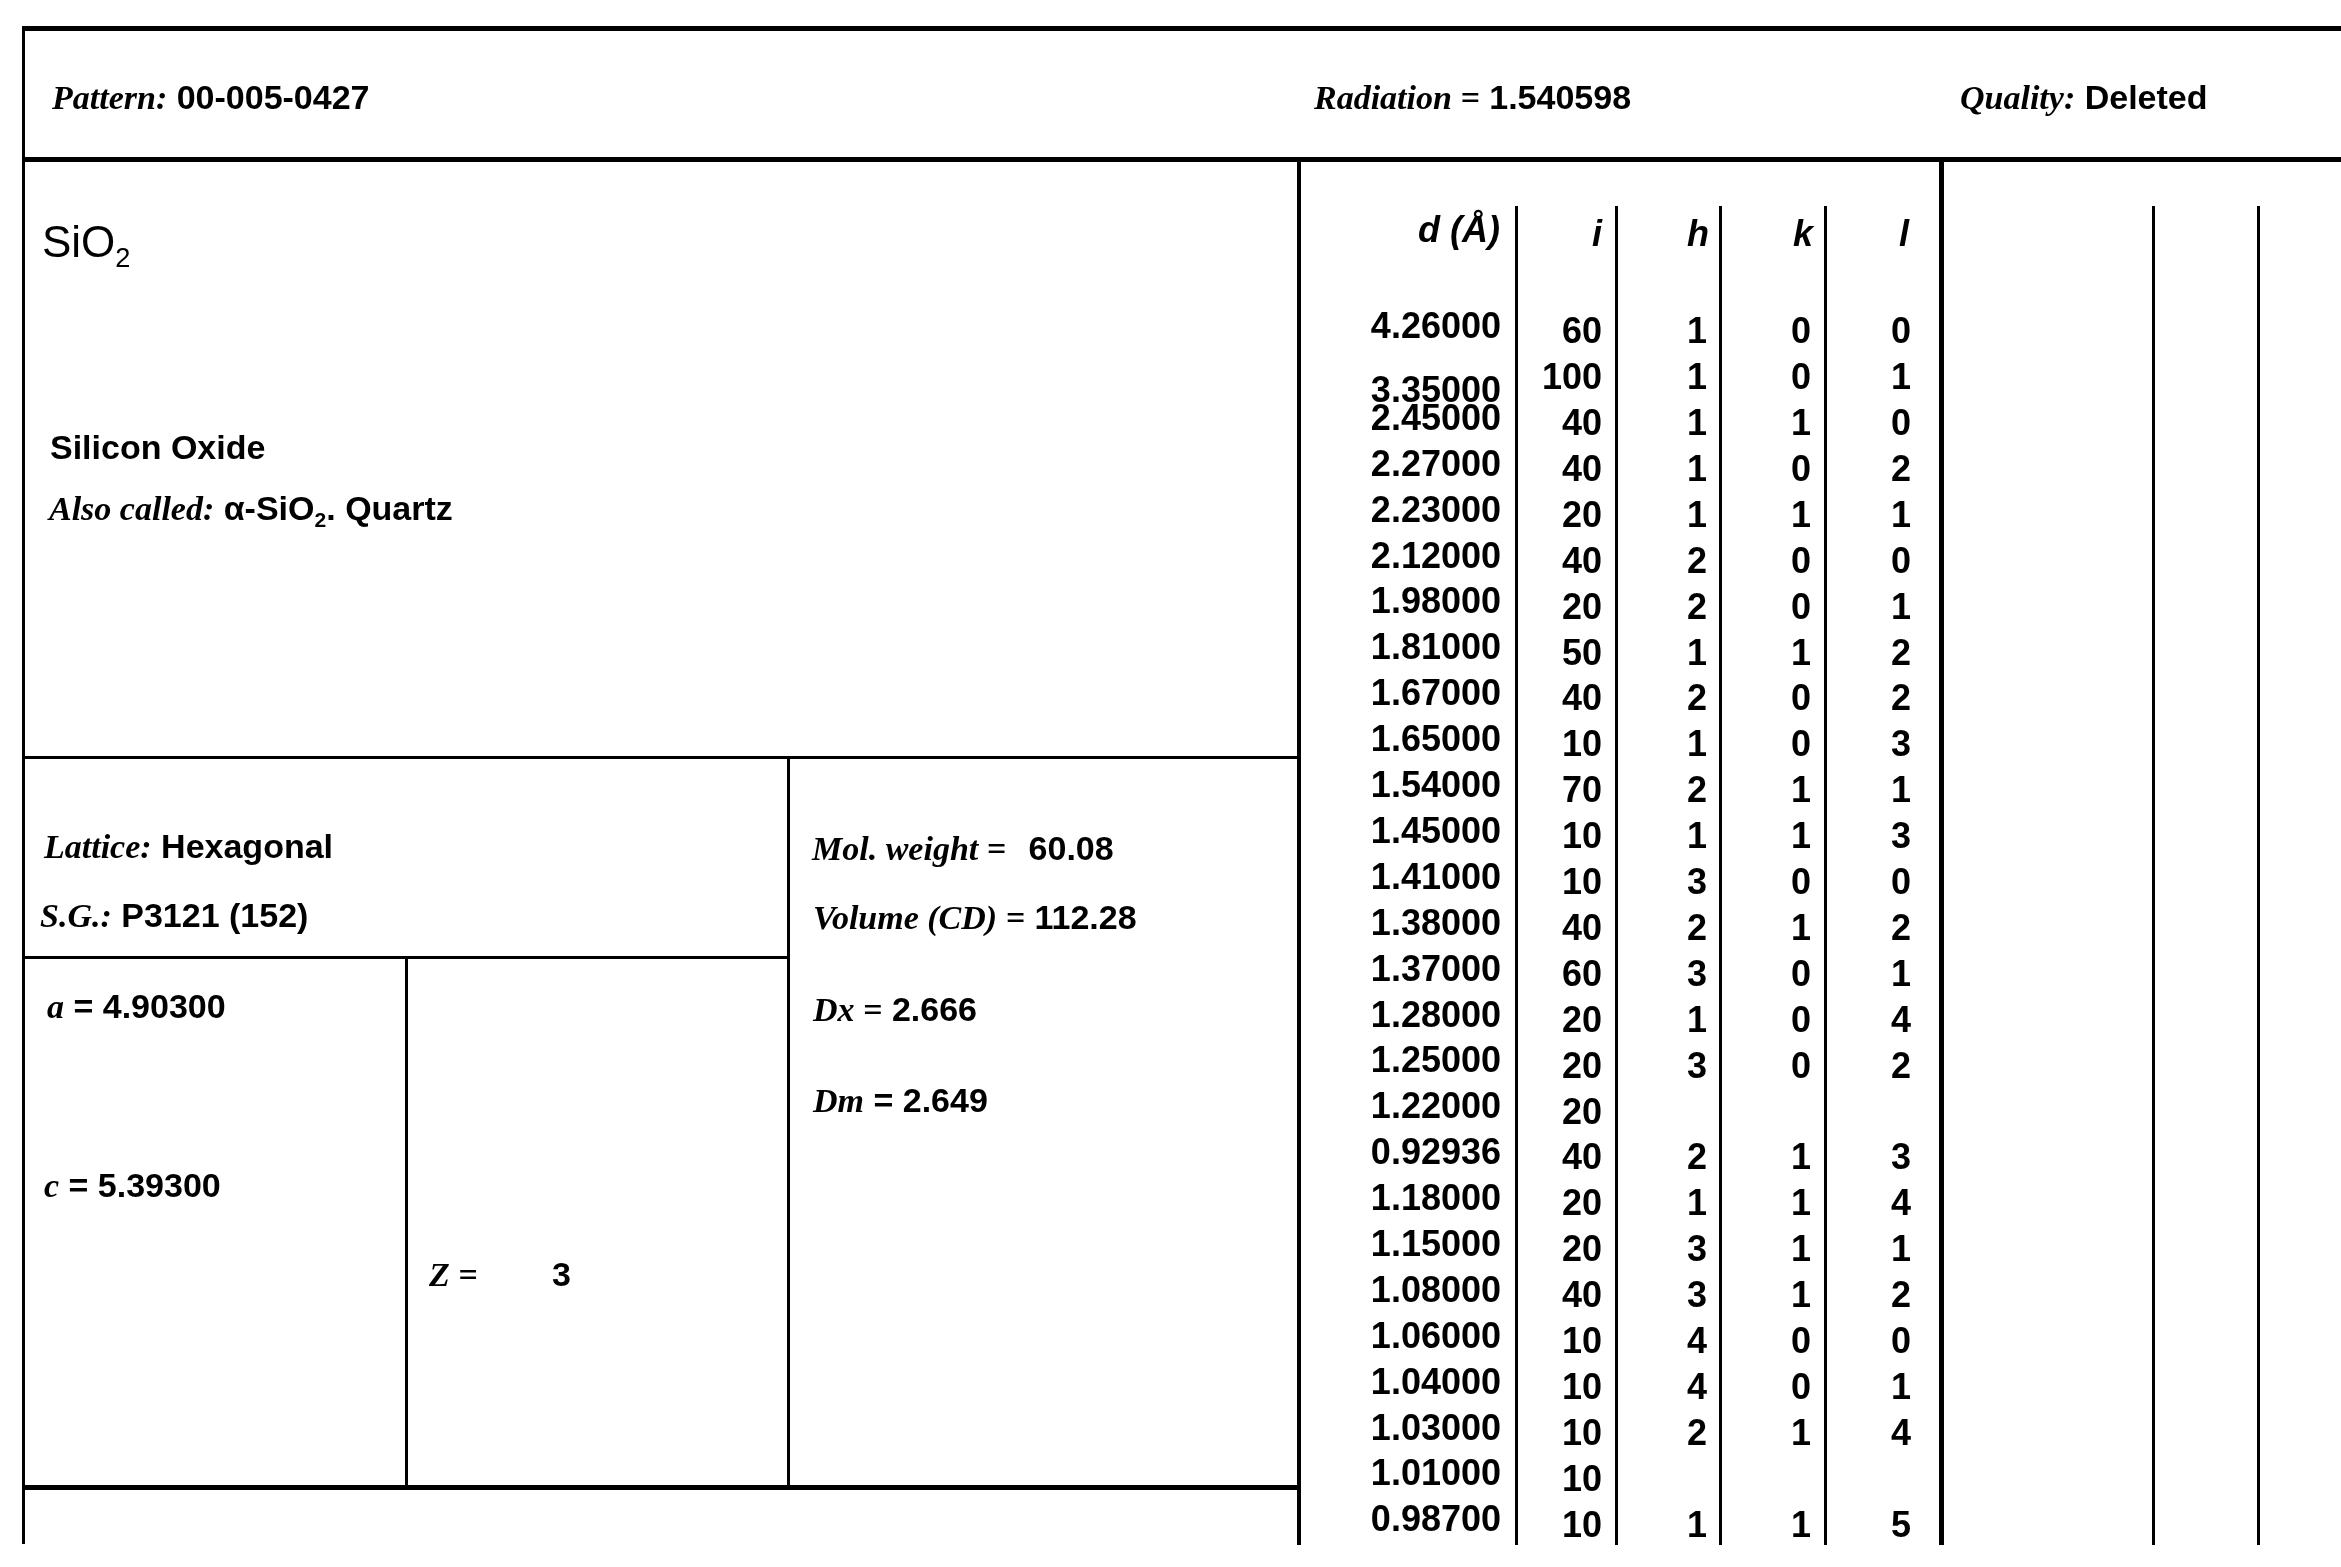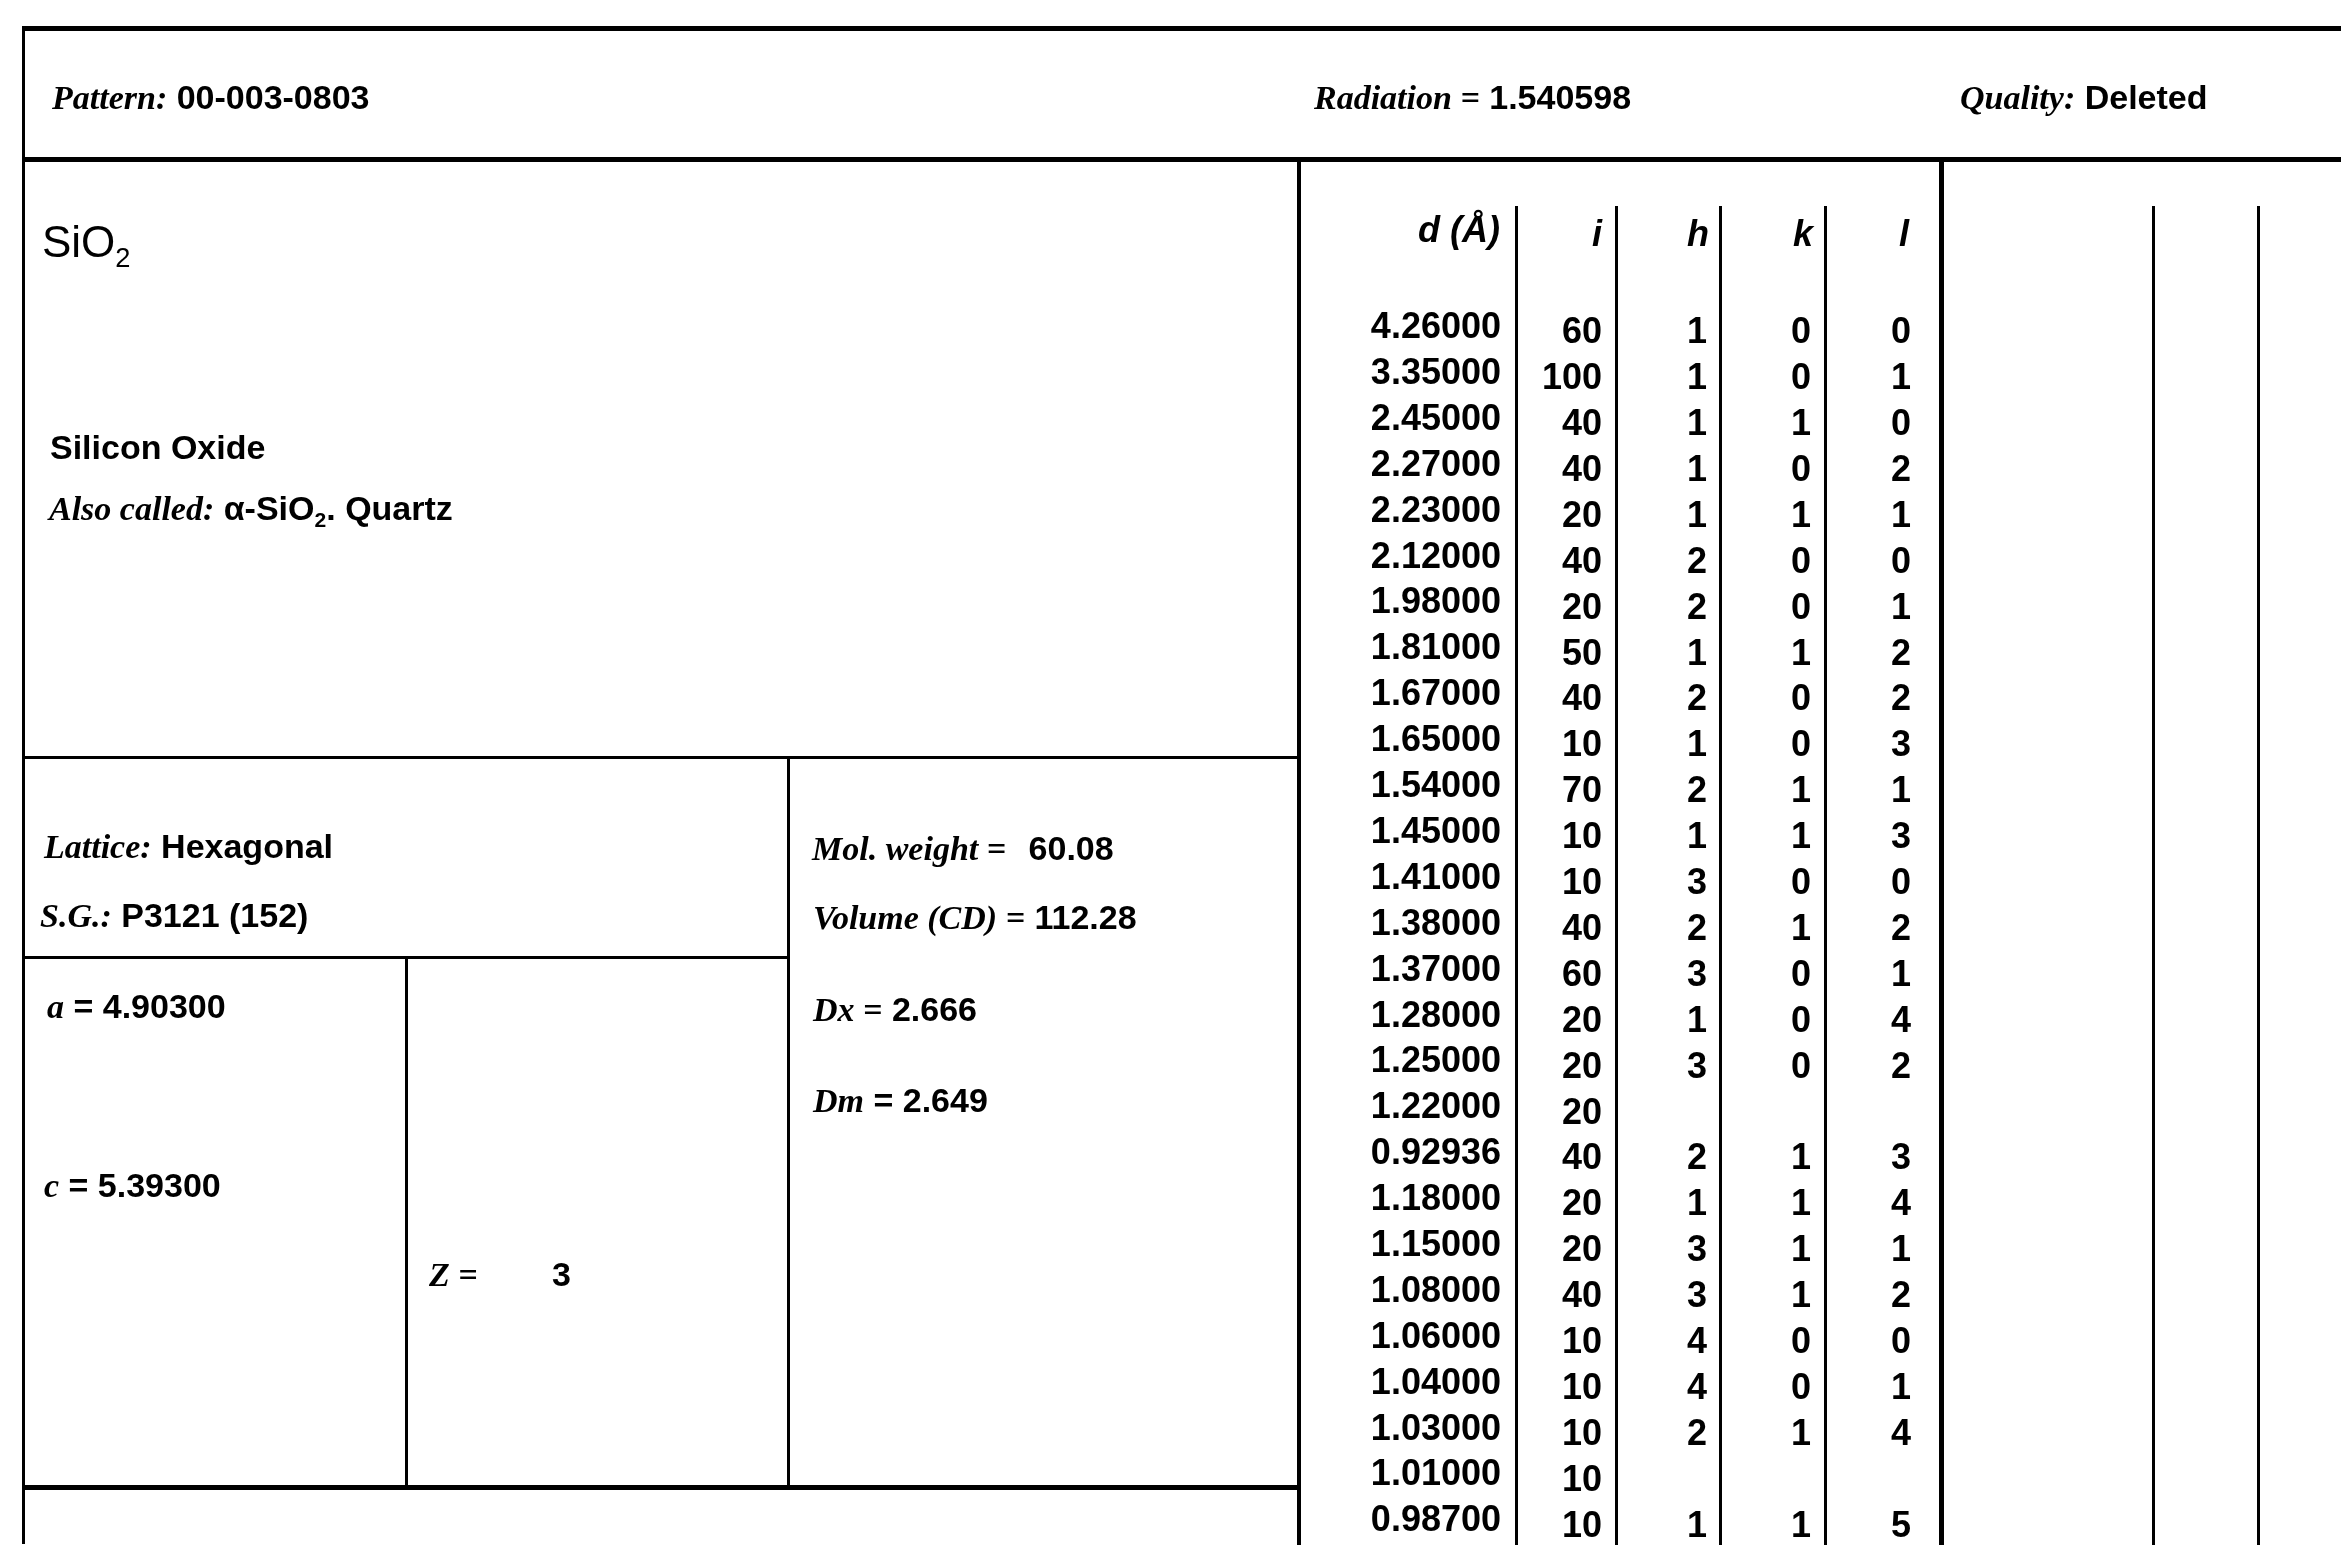--- a/index.html
+++ b/index.html
@@ -32,21 +32,21 @@
 <div class="vline" style="left:405px; top:957px; width:2.6px; height:531px;"></div>
 <div class="hline" style="left:22.7px; top:1485px; width:1277px; height:5.2px;"></div>
 
 <div class="vline" style="left:1515px; top:206px; width:2.6px; height:1339px;"></div>
 <div class="vline" style="left:1615px; top:206px; width:2.6px; height:1339px;"></div>
 <div class="vline" style="left:1719px; top:206px; width:2.6px; height:1339px;"></div>
 <div class="vline" style="left:1824px; top:206px; width:2.6px; height:1339px;"></div>
 
 <div class="txt" style="left:52px; top:80px;">
   <span class="lbl">Pattern:</span>
-  <span>00-003-0803</span>
+  <span>00-005-0427</span>
 </div>
 <div class="txt" style="left:1314px; top:80px;">
   <span class="lbl">Radiation =</span>
   <span>1.540598</span>
 </div>
 <div class="txt" style="left:1960px; top:80px;">
   <span class="lbl">Quality:</span>
   <span>Deleted</span>
 </div>
 
@@ -106,21 +106,21 @@
 
   <div id="rows">
       <div>
         <div class="cell" style="left: 1346px; width: 155px; top: 308px;">4.26000</div>
         <div class="cell" style="left: 1534px; width: 68px; top: 313px;">60</div>
         <div class="cell" style="left: 1644px; width: 63px; top: 313px;">1</div>
         <div class="cell" style="left: 1748px; width: 63px; top: 313px;">0</div>
         <div class="cell" style="left: 1851px; width: 60px; top: 313px;">0</div>
       </div>
       <div>
-        <div class="cell" style="left: 1346px; width: 155px; top: 354px;">3.35000</div>
+        <div class="cell" style="left: 1346px; width: 155px; top: 372px;">3.35000</div>
         <div class="cell" style="left: 1534px; width: 68px; top: 359px;">100</div>
         <div class="cell" style="left: 1644px; width: 63px; top: 359px;">1</div>
         <div class="cell" style="left: 1748px; width: 63px; top: 359px;">0</div>
         <div class="cell" style="left: 1851px; width: 60px; top: 359px;">1</div>
       </div>
       <div>
         <div class="cell" style="left: 1346px; width: 155px; top: 400px;">2.45000</div>
         <div class="cell" style="left: 1534px; width: 68px; top: 405px;">40</div>
         <div class="cell" style="left: 1644px; width: 63px; top: 405px;">1</div>
         <div class="cell" style="left: 1748px; width: 63px; top: 405px;">1</div>

